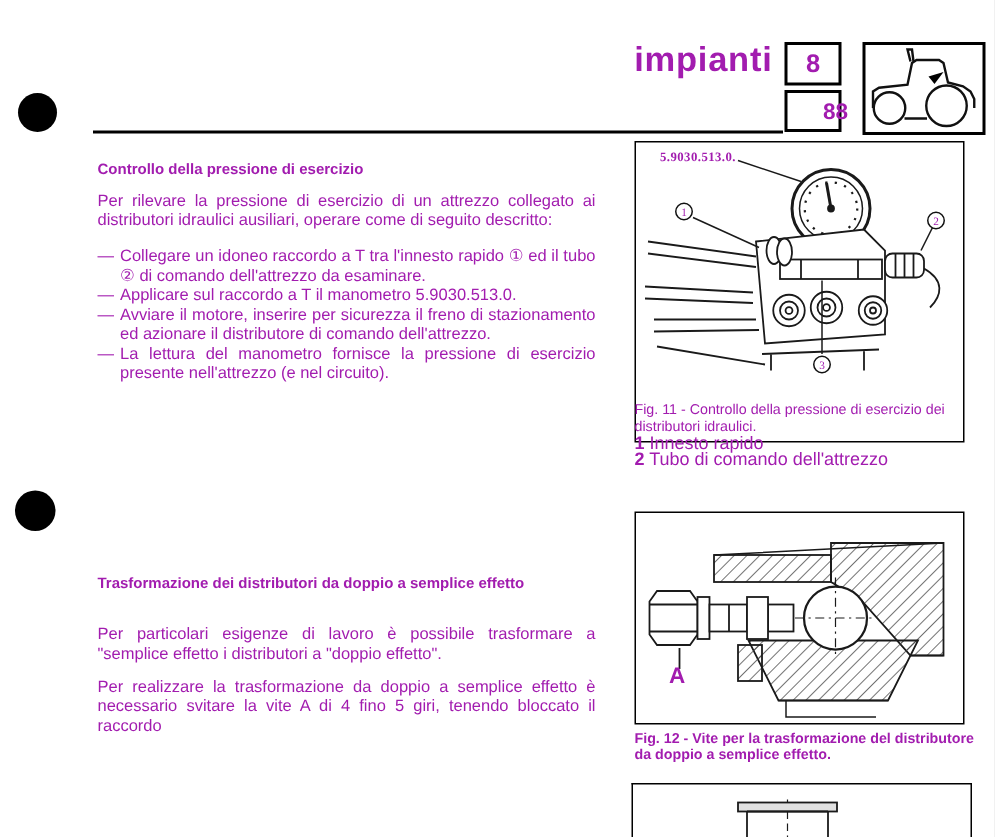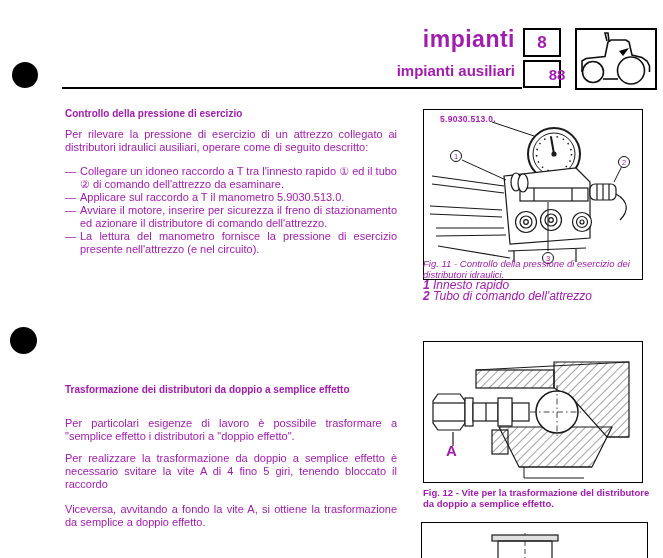--- a/index.html
+++ b/index.html
@@ -37,25 +37,25 @@
   .bullet { display:flex; }
   .bullet .dash { width:15px; flex:0 0 15px; }
   .bullet .btxt { flex:1; }
   #s2-title { top:382px; }
   #s2-p1 { top:417px; }
   #s2-p2 { top:452px; }
   #s2-p3 { top:503px; }
 
   
   .fig-box { position:absolute; left:423px; width:220px; border:1.5px solid #000; background:#fff; }
-  #fig11-box { top:109px; height:171px; }
+  #fig11-box { top:94px; height:201px;font-family:Liberation Serif, serif; }
   #fig12-box { top:341px; height:142px; }
   #fig13-box { left:421px; top:522px; width:227px; height:40px; border-bottom:none; }
   .fig-caption { position:absolute; left:423px; width:228px; font-size:9.5px; line-height:11px; }
-  #fig11-caption { top:258px;font-style:italic; }
+  #fig11-caption { top:268px; }
   #fig12-caption { top:487px;font-weight:bold; }
   .legend-line { font-size:12px; line-height:11px; }
   .legend-line .lnum { font-weight:bold; }
 
   .part-label { position:absolute; left:16px; top:4px; font-size:8.5px; font-weight:bold; letter-spacing:.3px; }
   .callout {
     position:absolute; width:12px; height:12px; border:1px solid #111; border-radius:50%;
     font-size:7.5px; display:flex; align-items:center; justify-content:center; background:#fff;
   }
   #c1 { left:26px; top:40px; }
@@ -70,21 +70,20 @@
 
 <div class="page">
 
   <div class="hole hole1"></div>
   <div class="hole hole2"></div>
 
   <div class="hdr-title">impianti</div>
   <div class="num-box n8">
     <span>8</span>
   </div>
-  <div class="hdr-sub">impianti ausiliari</div>
   <div class="num-box n88">
     <span>88</span>
   </div>
   <div class="tractor-box">
     <svg width="77" height="57" viewBox="0 0 77 57" fill="none" stroke="#111" stroke-width="1.6">
       <path d="M30 11 L28 3 L31 3 L32 11"></path>
       <path d="M5 42 L5 31 L9 28.5 L28 26.5 L31 12 L34 10 L49 10 L52 12 L55 25 L65 27.5 L70 31 L72.5 36 L72.5 42"></path>
       <circle cx="16" cy="42" r="10.5" fill="#fff"></circle>
       <circle cx="54" cy="40.5" r="13.5" fill="#fff"></circle>
       <path d="M26 49 L41 49"></path>
@@ -111,21 +110,20 @@
     </div>
     <div class="bullet body-txt">
       <span class="dash">—</span>
       <span class="btxt">La lettura del manometro fornisce la pressione di esercizio presente nell'attrezzo (e nel circuito).</span>
     </div>
   </div>
 
   <div class="col-left sec-title" id="s2-title" style="position:absolute;">Trasformazione dei distributori da doppio a semplice effetto</div>
   <div class="col-left body-txt" id="s2-p1" style="position:absolute;">Per particolari esigenze di lavoro è possibile trasformare a "semplice effetto i distributori a "doppio effetto".</div>
   <div class="col-left body-txt" id="s2-p2" style="position:absolute;">Per realizzare la trasformazione da doppio a semplice effetto è necessario svitare la vite A di 4 fino 5 giri, tenendo bloccato il raccordo</div>
-  <div class="col-left body-txt" id="s2-p3" style="position:absolute;">Viceversa, avvitando a fondo la vite A, si ottiene la trasformazione da semplice a doppio effetto.</div>
 
   <div class="fig-box" id="fig11-box">
     <svg width="217" height="156" viewBox="0 0 217 156" fill="none" stroke="#1a1a1a" stroke-width="1.2">
 
       <path d="M68 12 L110 26" stroke-width="1"></path>
 
       <circle cx="130" cy="44" r="26" stroke-width="2" fill="#fff"></circle>
       <circle cx="130" cy="44" r="21" stroke-width="1"></circle>
       <circle cx="130" cy="44" r="17.5" stroke-width="1.5" stroke-dasharray="1.5 5"></circle>
       <line x1="130" y1="44" x2="127" y2="27" stroke-width="2"></line>

